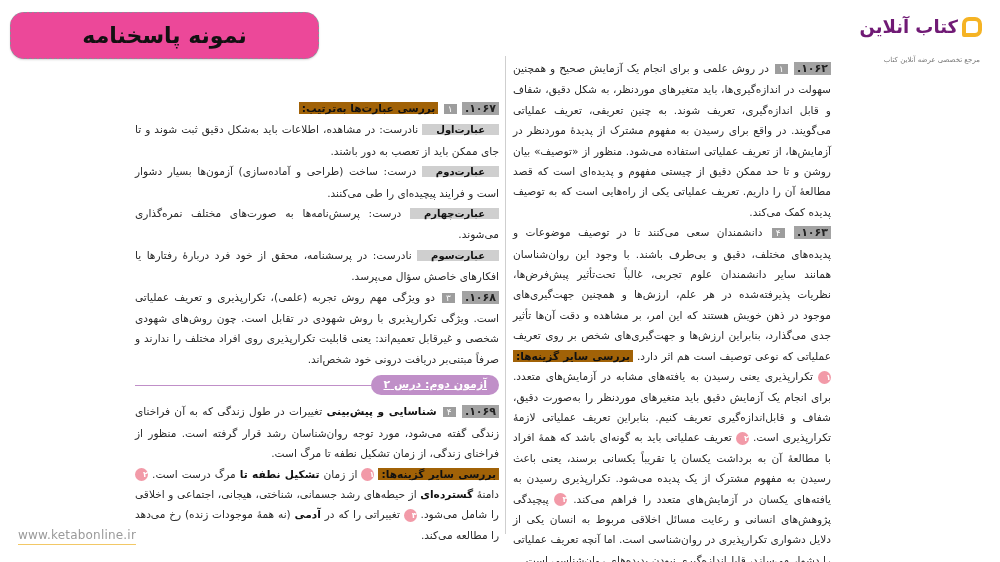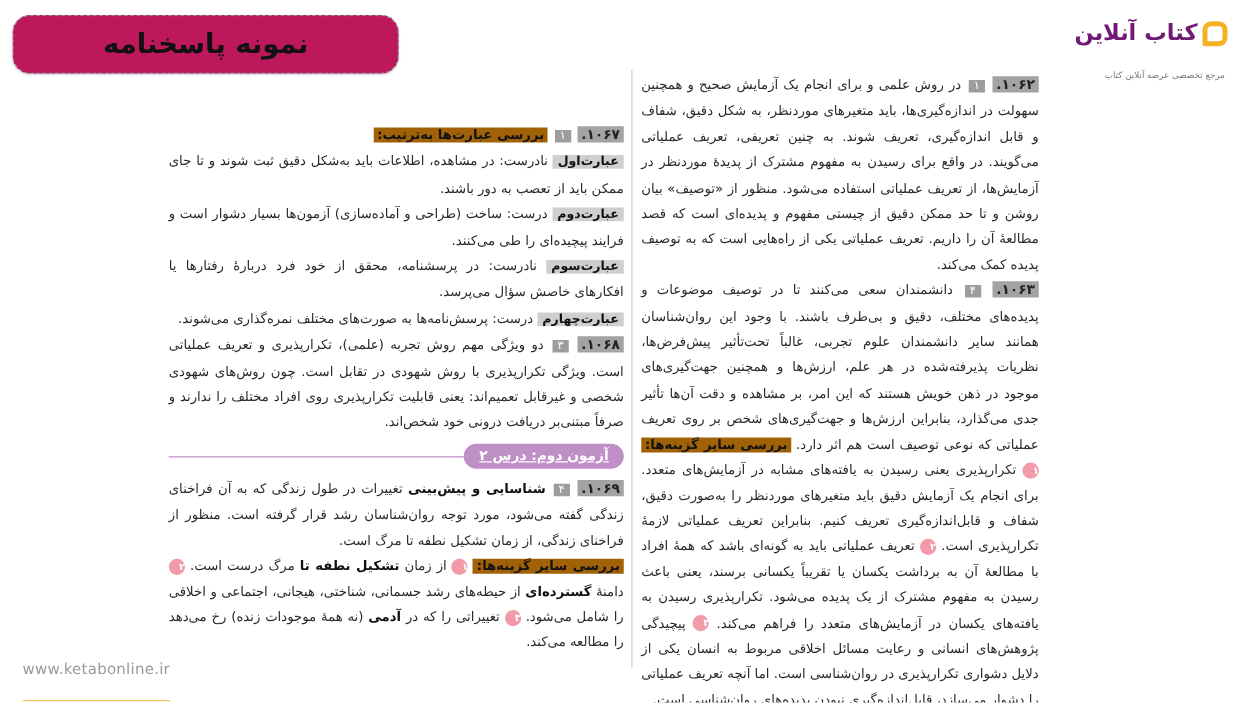--- a/index.html
+++ b/index.html
@@ -1,21 +1,21 @@
 <!DOCTYPE html>
 <html lang="fa" dir="ltr"><head>
 <meta charset="utf-8">
 <style>
   * { box-sizing: border-box; margin: 0; padding: 0; }
   html, body { width: 1000px; height: 562px; background: #ffffff; overflow: hidden; }
   body { position: relative; font-family: "DejaVu Sans", sans-serif; color: #222; }
 
   .title-badge {
     position: absolute; left: 10px; top: 12px; width: 309px; height: 47px;
-    background: #be185d; border: 1px dashed #8f8a99; border-radius: 14px;
+    background: #ec4899; border: 1px dashed #8f8a99; border-radius: 14px;
     display: flex; align-items: center; justify-content: center;
     box-shadow: 0 1px 2px rgba(0,0,0,0.15);
   }
   .title-badge span { font-weight: bold; font-size: 22px; color: #111; direction: rtl; }
 
   .logo { position: absolute; left: 822px; top: 16px; width: 160px; height: 40px; direction: rtl; }
   .logo-row { display: flex; align-items: center; justify-content: flex-start; gap: 4px; }
   .logo-text { font-weight: bold; font-size: 18px; color: #701a75; }
   .logo-icon {
     width: 20px; height: 20px; border: 4px solid #f5b324; border-radius: 7px;
@@ -27,38 +27,38 @@
     position: absolute; direction: rtl; text-align: justify; text-align-last: right;
     font-size: 10.6px; line-height: 20.4px; color: #2a2a2a;
   }
   .col-right { left: 513px; top: 58px; width: 318px; }
   .col-left  { left: 135px; top: 98px; width: 364px; }
   .divider { position: absolute; left: 505px; top: 56px; width: 1px; height: 478px; background: #cfcfcf; }
 
   .qnum { background: #a3a3a3; color: #222; font-weight: bold; padding: 0 3px; font-size: 11px; }
   .ans  { background: #9d9d9d; color: #fff; font-size: 9px; padding: 0 4px; margin: 0 2px; }
   .hl-pink { background: #a16207; font-weight: bold; padding: 0 3px; color: #111; }
-  .tag { background: #cfcfcf; font-weight: bold; padding: 0 4px; color: #111; font-size: 10px; }
+  .tag { background: #cfcfcf; font-weight: bold; padding: 0 14px; color: #111; font-size: 10px; }
   .circ {
     display: inline-block; width: 13px; height: 13px; line-height: 13px; border-radius: 50%;
     background: #f29aa8; color: #fff; text-align: center; font-size: 8px; font-weight: bold;
     vertical-align: middle;
   }
   b.bold { font-weight: bold; color: #111; }
 
   .section-head { position: relative; height: 24px; margin: 4px 0 4px; direction: rtl; }
   .section-head .pill {
     position: absolute; right: 0; top: 2px; background: #c08fc8; color: #fff; font-weight: bold;
     font-size: 11px; padding: 1px 12px; border-radius: 10px; line-height: 18px; text-decoration: underline;
   }
   .section-head .line { position: absolute; left: 0; right: 120px; top: 12px; height: 1px; background: #c08fc8; }
 
   .footer-url {
     position: absolute; left: 18px; top: 528px; font-size: 12px; color: #9a9a9a;
-    border-bottom: 1px solid #f2c866; padding-bottom: 18px; letter-spacing: 0.2px;
+    border-bottom: 1px solid #f2c866; padding-bottom: 2px; letter-spacing: 0.2px;
   }
 </style>
 </head>
 <body>
 
 <div class="title-badge">
   <span>نمونه پاسخنامه</span>
 </div>
 
 <div class="logo">
@@ -99,26 +99,26 @@
   </p>
   <p>
     <span class="tag">عبارت‌اول</span>
     <span>نادرست: در مشاهده، اطلاعات باید به‌شکل دقیق ثبت شوند و تا جای ممکن باید از تعصب به دور باشند.</span>
   </p>
   <p>
     <span class="tag">عبارت‌دوم</span>
     <span>درست: ساخت (طراحی و آماده‌سازی) آزمون‌ها بسیار دشوار است و فرایند پیچیده‌ای را طی می‌کنند.</span>
   </p>
   <p>
+    <span class="tag">عبارت‌چهارم</span>
+    <span>درست: پرسش‌نامه‌ها به صورت‌های مختلف نمره‌گذاری می‌شوند.</span>
+  </p>
+  <p>
     <span class="tag">عبارت‌سوم</span>
     <span>نادرست: در پرسشنامه، محقق از خود فرد دربارهٔ رفتارها یا افکارهای خاصش سؤال می‌پرسد.</span>
-  </p>
-  <p>
-    <span class="tag">عبارت‌چهارم</span>
-    <span>درست: پرسش‌نامه‌ها به صورت‌های مختلف نمره‌گذاری می‌شوند.</span>
   </p>
   <p>
     <span class="qnum">۱۰۶۸.</span>
     <span class="ans">۳</span>
     <span>دو ویژگی مهم روش تجربه (علمی)، تکرارپذیری و تعریف عملیاتی است. ویژگی تکرارپذیری با روش شهودی در تقابل است. چون روش‌های شهودی شخصی و غیرقابل تعمیم‌اند: یعنی قابلیت تکرارپذیری روی افراد مختلف را ندارند و صرفاً مبتنی‌بر دریافت درونی خود شخص‌اند.</span>
   </p>
 
   <div class="section-head">
     <span class="line"></span>
     <span class="pill">آزمون دوم: درس ۲</span>

